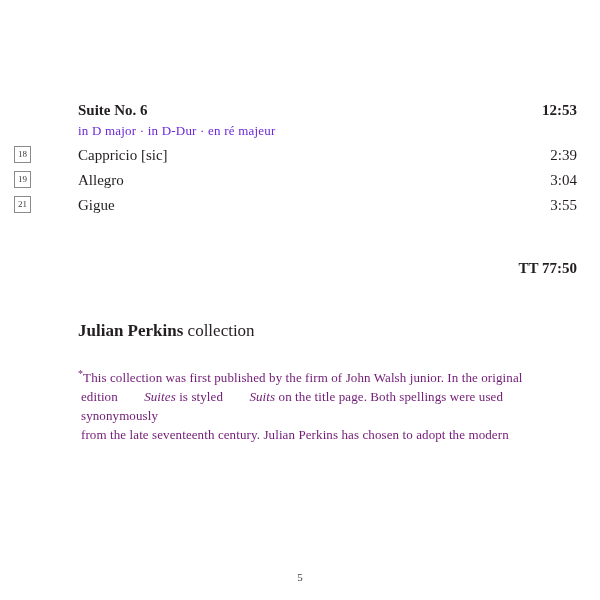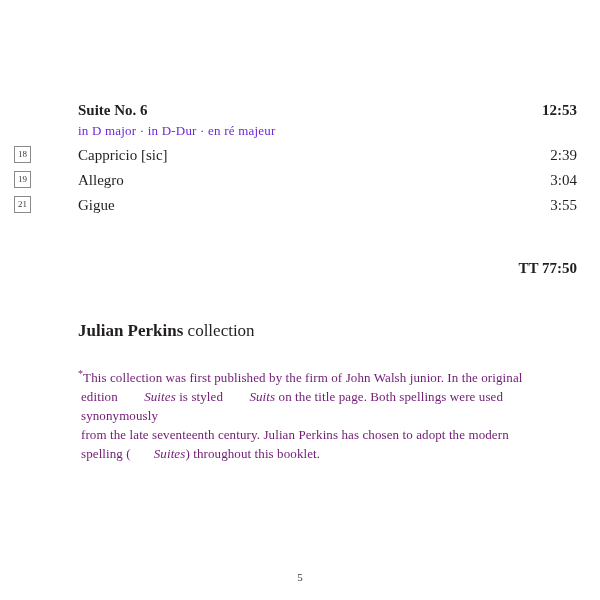--- a/index.html
+++ b/index.html
@@ -114,19 +114,18 @@
 
     <div class="artist-line">
       <span class="artist-name">Julian Perkins</span>
       <span class="artist-instrument">collection</span>
     </div>
 
     <div class="footnote">
       <div class="footnote-line first"><span class="footnote-marker">*</span><span>This collection was first published by the firm of John Walsh junior. In the original</span></div>
       <div class="footnote-line"><span>edition </span><span class="em">Suites</span><span> is styled </span><span class="em">Suits</span><span> on the title page. Both spellings were used synonymously</span></div>
       <div class="footnote-line">from the late seventeenth century. Julian Perkins has chosen to adopt the modern</div>
-      <div class="footnote-line"><span>spelling (</span><span class="em">Suites</span><span>) throughout this booklet.</span></div>
     </div>
 
   </div>
 
   <div class="page-number">5</div>
 </div>
 
 </body></html>

